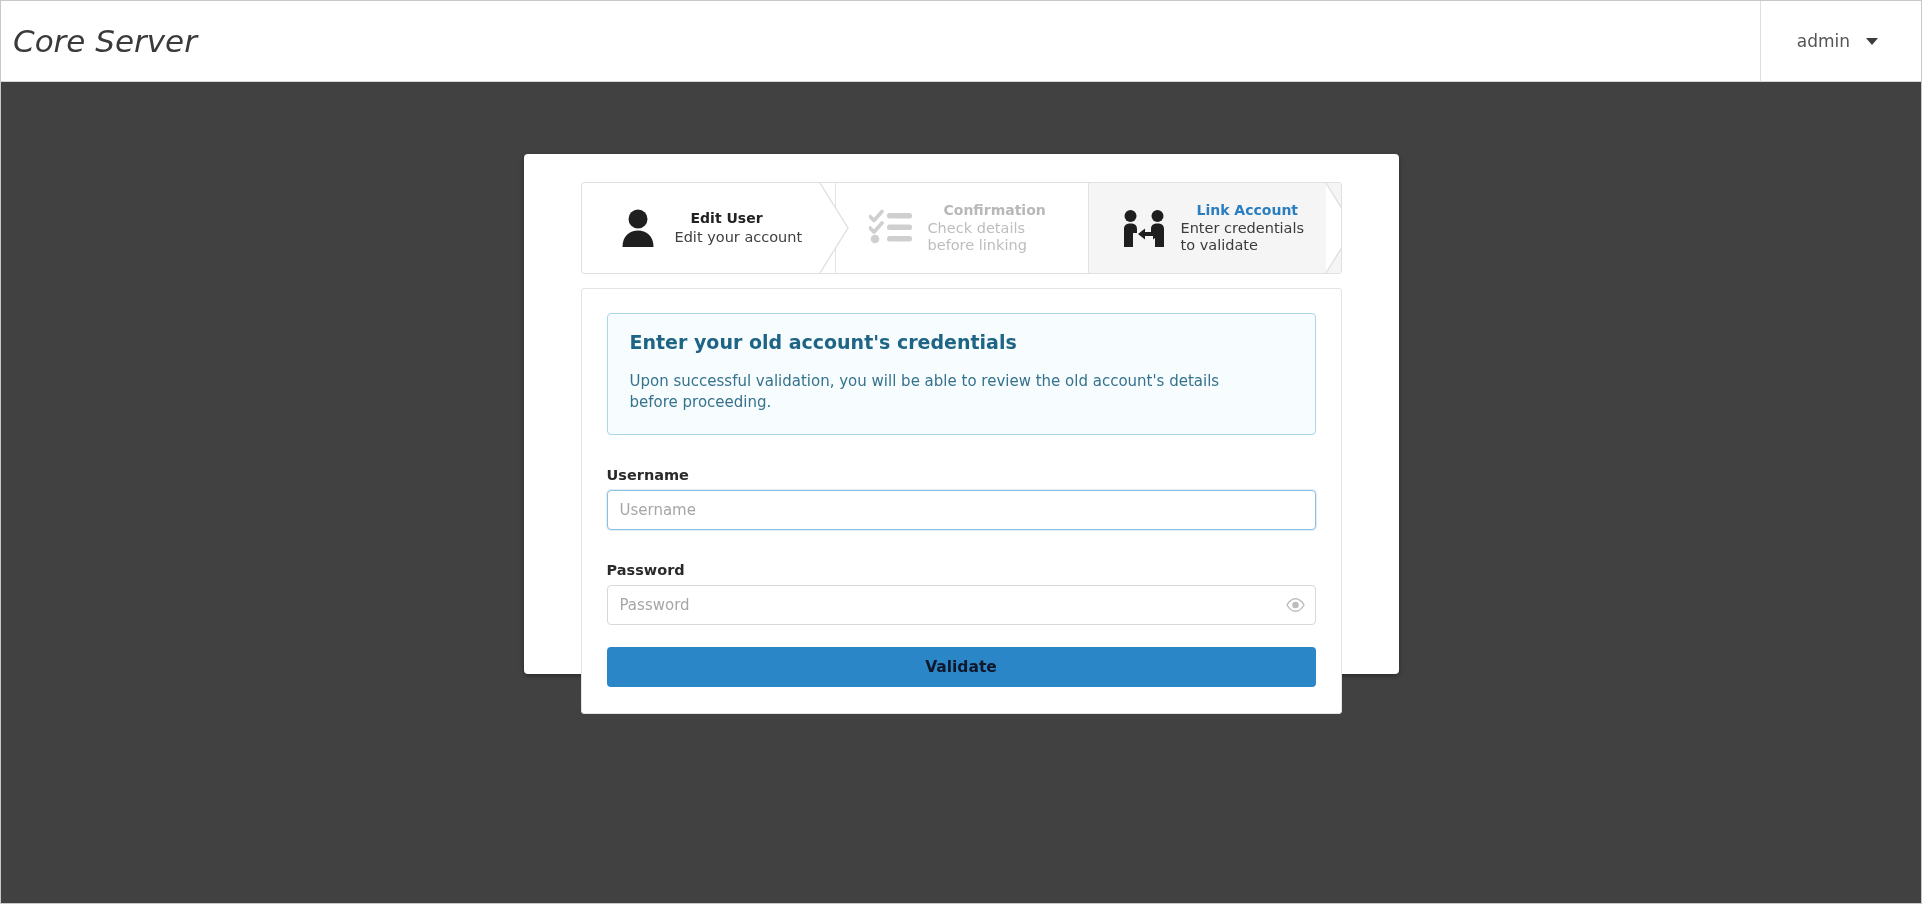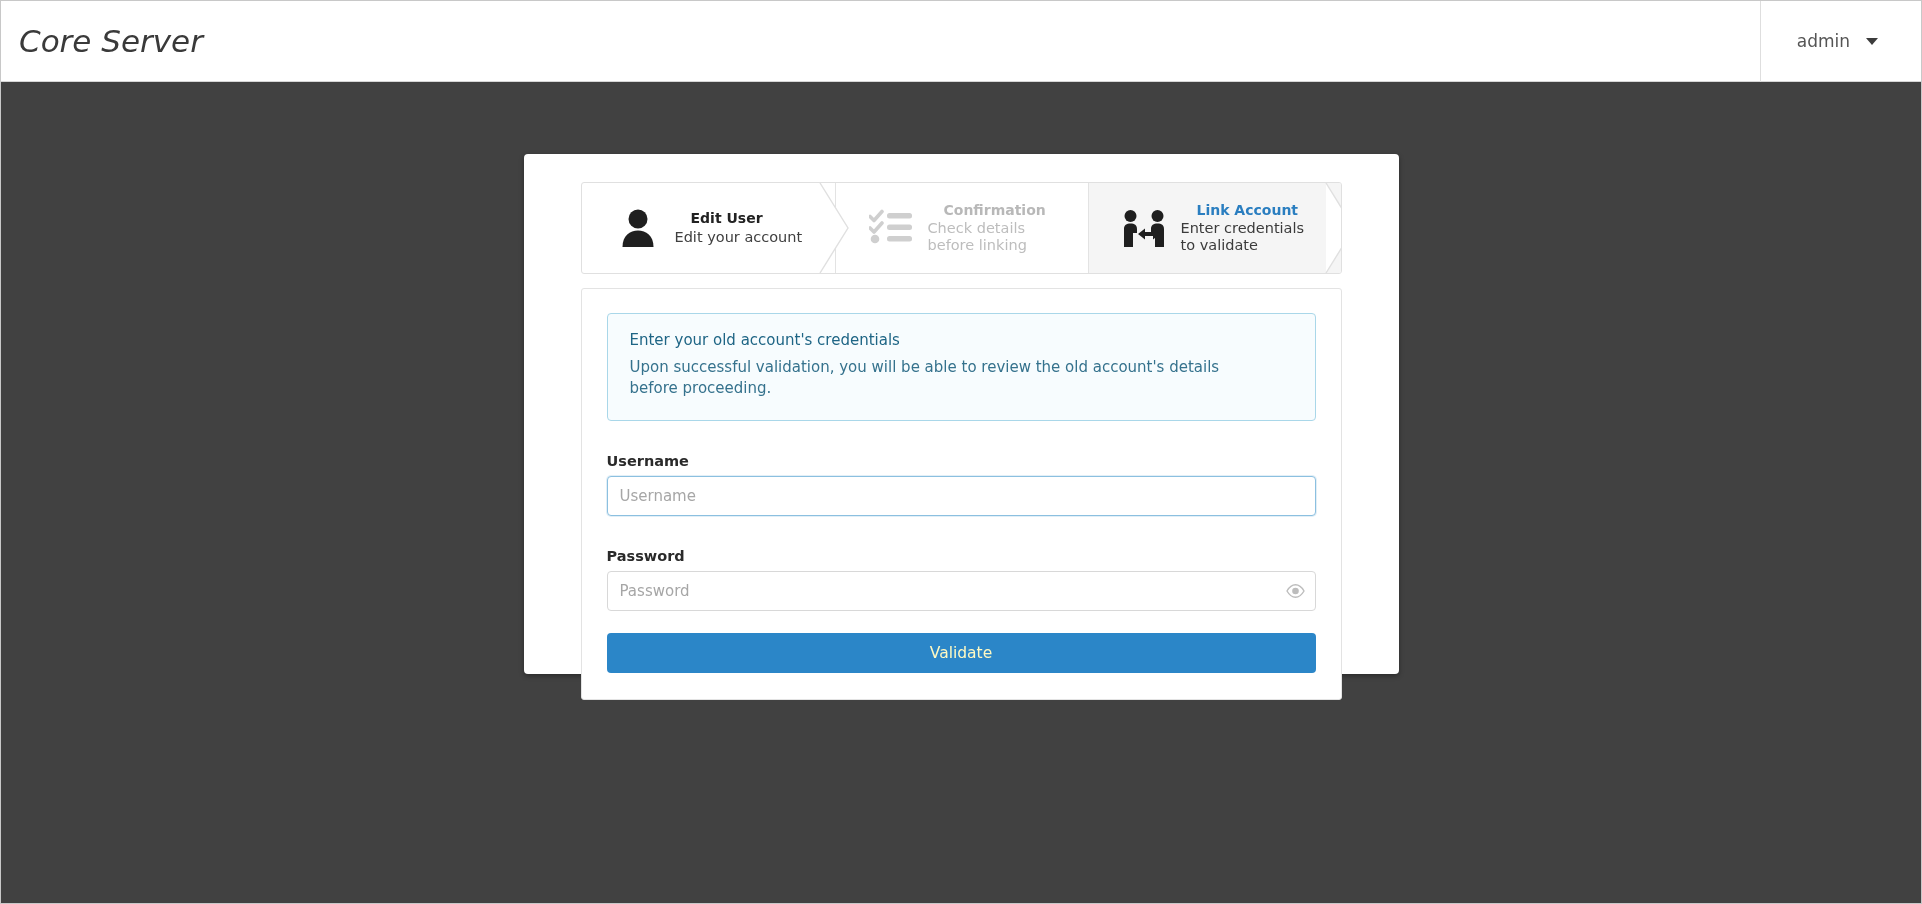--- a/index.html
+++ b/index.html
@@ -76,21 +76,20 @@
     margin-left: 2px;
     position: relative;
     top: -14px;
   }
   #product-name {
     font-size: 31px;
     font-style: italic;
     color: #3a3a3a;
     font-family: "DejaVu Sans", sans-serif;
     font-weight: 500;
-    margin-left: 6px;
   }
 
   #user-menu {
     height: 81px;
     display: flex;
     align-items: center;
     gap: 16px;
     padding: 0 24px 0 36px;
     border-left: 1px solid #dedede;
     cursor: pointer;
@@ -200,25 +199,25 @@
     background: #ffffff;
   }
 
   #info-box {
     border: 1px solid #a9d7e9;
     border-radius: 4px;
     background: #f7fcfe;
     padding: 17px 22px 20px 22px;
   }
   #info-title {
-    font-size: 15px;
-    font-weight: normal;
+    font-size: 19px;
+    font-weight: bold;
     color: #1e6585;
     font-family: "DejaVu Sans", sans-serif;
-    margin-bottom: 8px;
+    margin-bottom: 18px;
   }
   #info-desc {
     font-size: 15px;
     color: #35728d;
     line-height: 1.42;
     font-family: "DejaVu Sans", sans-serif;
     max-width: 640px;
   }
 
   .field-group { margin-top: 32px; }
@@ -261,23 +260,23 @@
     line-height: 0;
   }
 
   #validate-button {
     margin-top: 22px;
     width: 100%;
     height: 40px;
     background: #2b86c8;
     border: none;
     border-radius: 4px;
-    color: #fef9c3;
+    color: #0f172a;
     font-size: 15.5px;
-    font-weight: normal;
+    font-weight: bold;
     font-family: "DejaVu Sans", sans-serif;
     cursor: pointer;
   }
 </style>
 </head>
 <body>
 
 <div id="app-header">
 
   <div id="brand">

